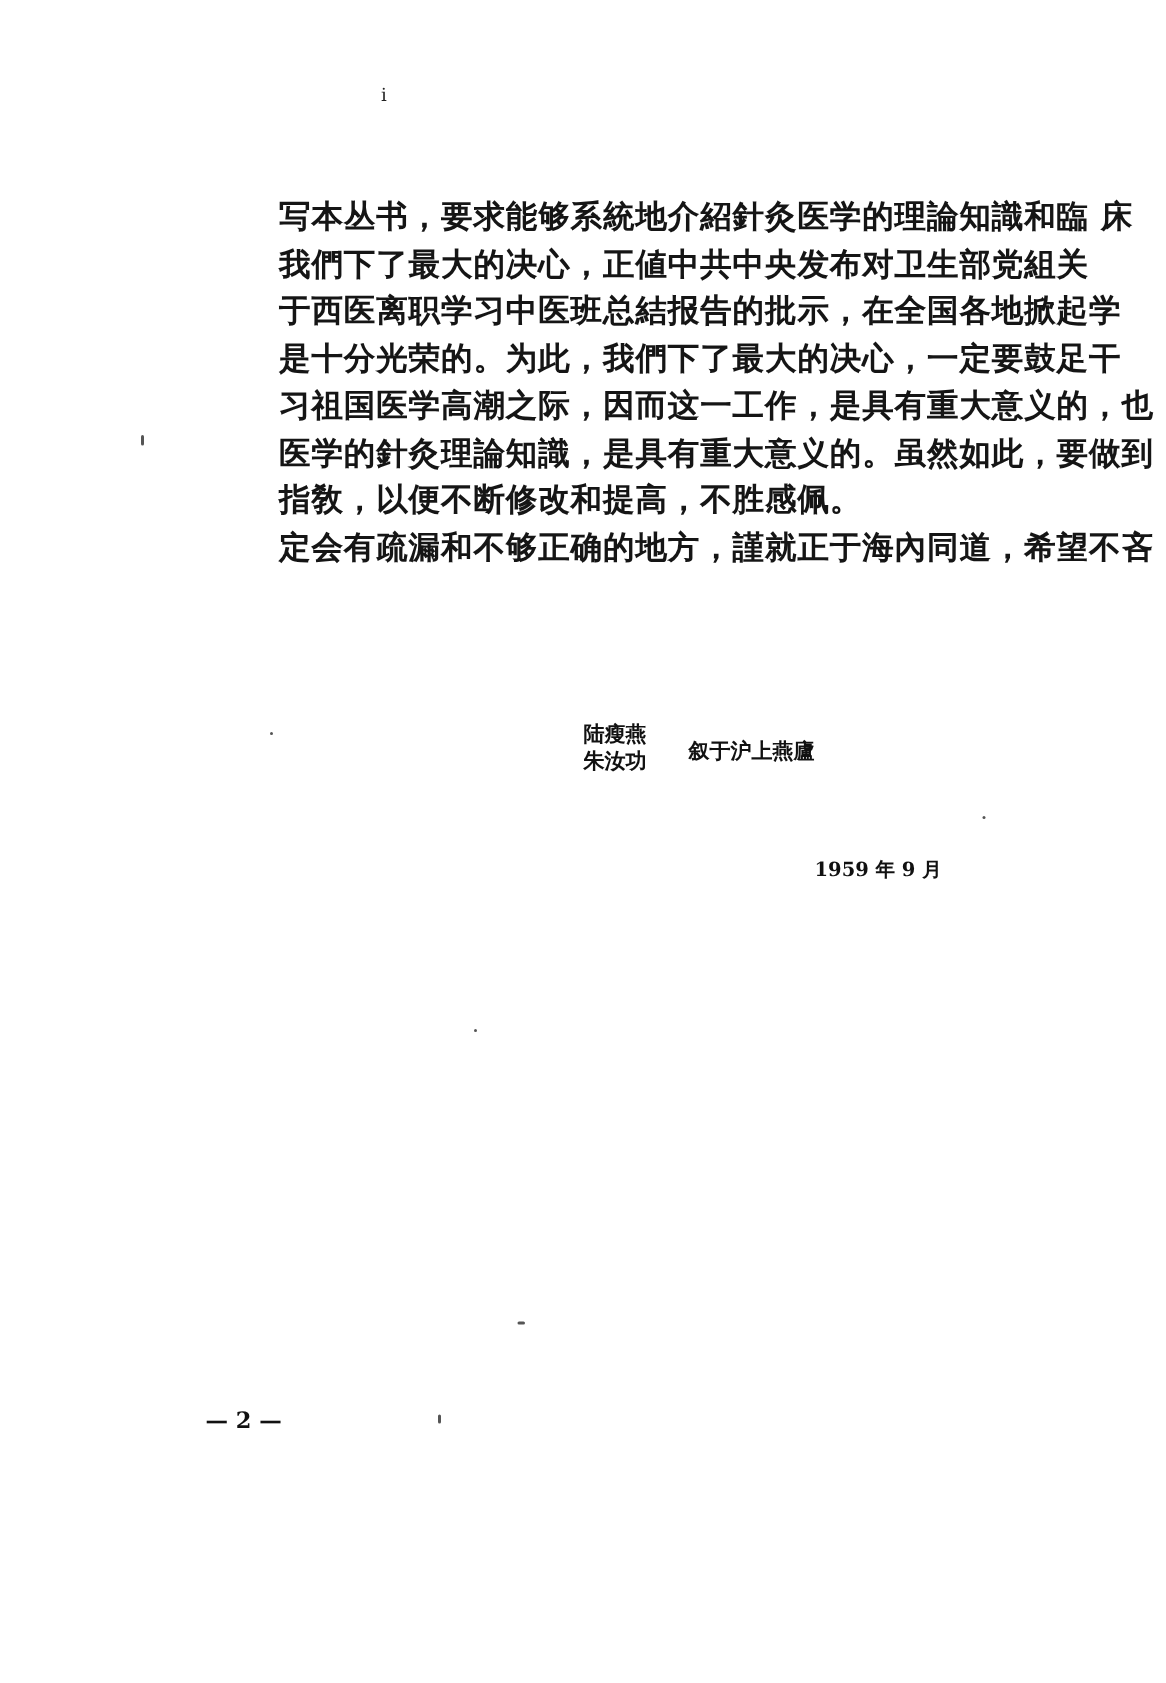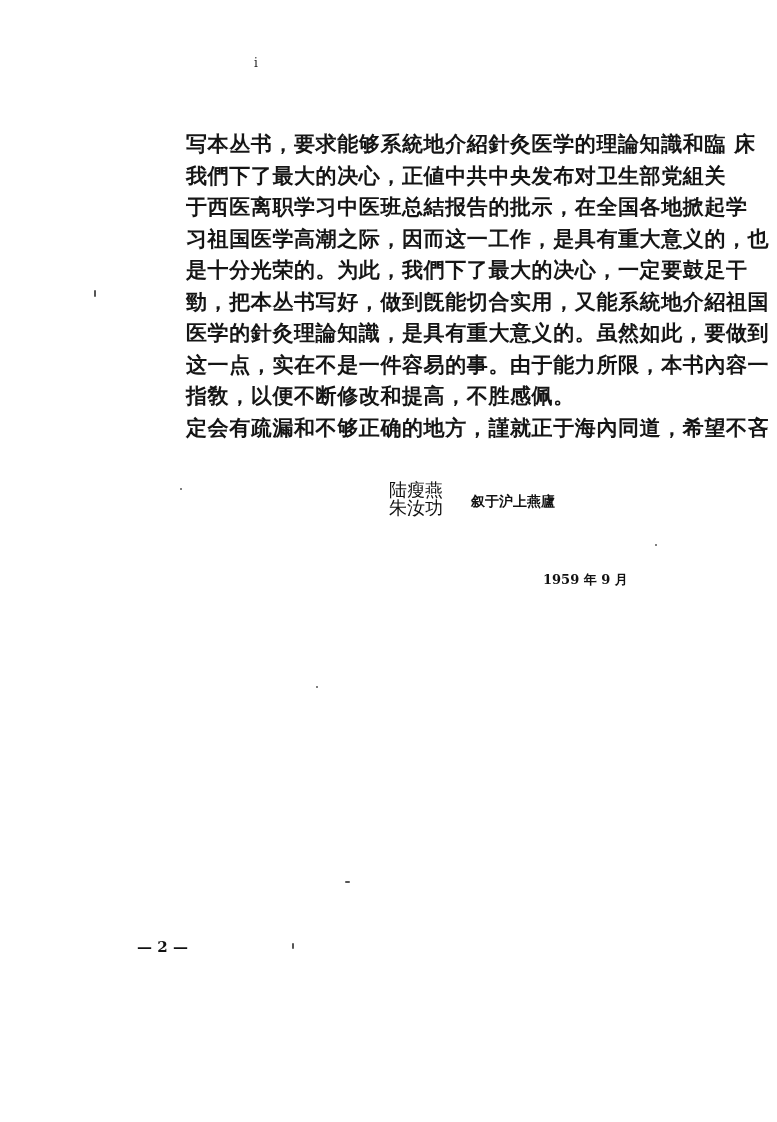--- a/index.html
+++ b/index.html
@@ -3,40 +3,38 @@
   <meta charset="utf-8">
   <style>
     html, body { margin: 0; padding: 0; background: #ffffff; }
     body { width: 777px; height: 1122px; position: relative; overflow: hidden;
            font-family: "DejaVu Serif", "Liberation Serif", serif; color: #111; }
     .mark { position: absolute; font-size: 12px; color: #222; }
     .body-text { position: absolute; left: 138px; top: 128px; width: 530px; margin-left: 48px; }
     .line { font-size: 21px; line-height: 31.5px; height: 31.5px; white-space: nowrap;
             letter-spacing: 0.6px; font-weight: bold; color: #151515; }
     .sig { position: absolute; left: 389px; top: 481px; }
-    .sig-names { display: inline-block; vertical-align: bottom; font-size: 18px; line-height: 18px; font-weight: normal; }
+    .sig-names { display: inline-block; vertical-align: bottom; font-size: 14px; line-height: 18px; font-weight: bold; }
     .sig-place { display: inline-block; vertical-align: bottom; font-size: 14px; line-height: 20px; margin-bottom: 6px; font-weight: bold; margin-left: 28px; }
     .date { position: absolute; left: 543px; top: 527px; font-size: 13px; font-weight: bold; margin-top: 44px; }
     .page-num { position: absolute; left: 137px; top: 938px; font-size: 15px; font-weight: bold; }
     .speck { position: absolute; width: 2px; height: 2px; background: #555; border-radius: 1px; }
   </style>
 </head>
 <body>
 
 <div class="mark" style="left:254px; top:56px;">ⅰ</div>
 
 <div class="body-text">
   <div class="line">写本丛书，要求能够系統地介紹針灸医学的理論知識和臨 床</div>
   <div class="line">我們下了最大的决心，正値中共中央发布对卫生部党組关</div>
   <div class="line">于西医离职学习中医班总結报告的批示，在全国各地掀起学</div>
+  <div class="line">是十分光荣的。为此，我們下了最大的决心，一定要鼓足干</div>
   <div class="line">习祖国医学高潮之际，因而这一工作，是具有重大意义的，也</div>
-  <div class="line">是十分光荣的。为此，我們下了最大的决心，一定要鼓足干</div>
-  <div class="line">勁，把本丛书写好，做到旣能切合实用，又能系統地介紹祖国</div>
   <div class="line">医学的針灸理論知識，是具有重大意义的。虽然如此，要做到</div>
-  <div class="line">这一点，实在不是一件容易的事。由于能力所限，本书內容一</div>
   <div class="line">指敎，以便不断修改和提高，不胜感佩。</div>
   <div class="line">定会有疏漏和不够正确的地方，謹就正于海內同道，希望不吝</div>
 </div>
 
 <div class="sig">
   <span class="sig-names">
     <div>陆瘦燕</div>
     <div>朱汝功</div>
   </span><span class="sig-place">叙于沪上燕廬</span>
 </div>

